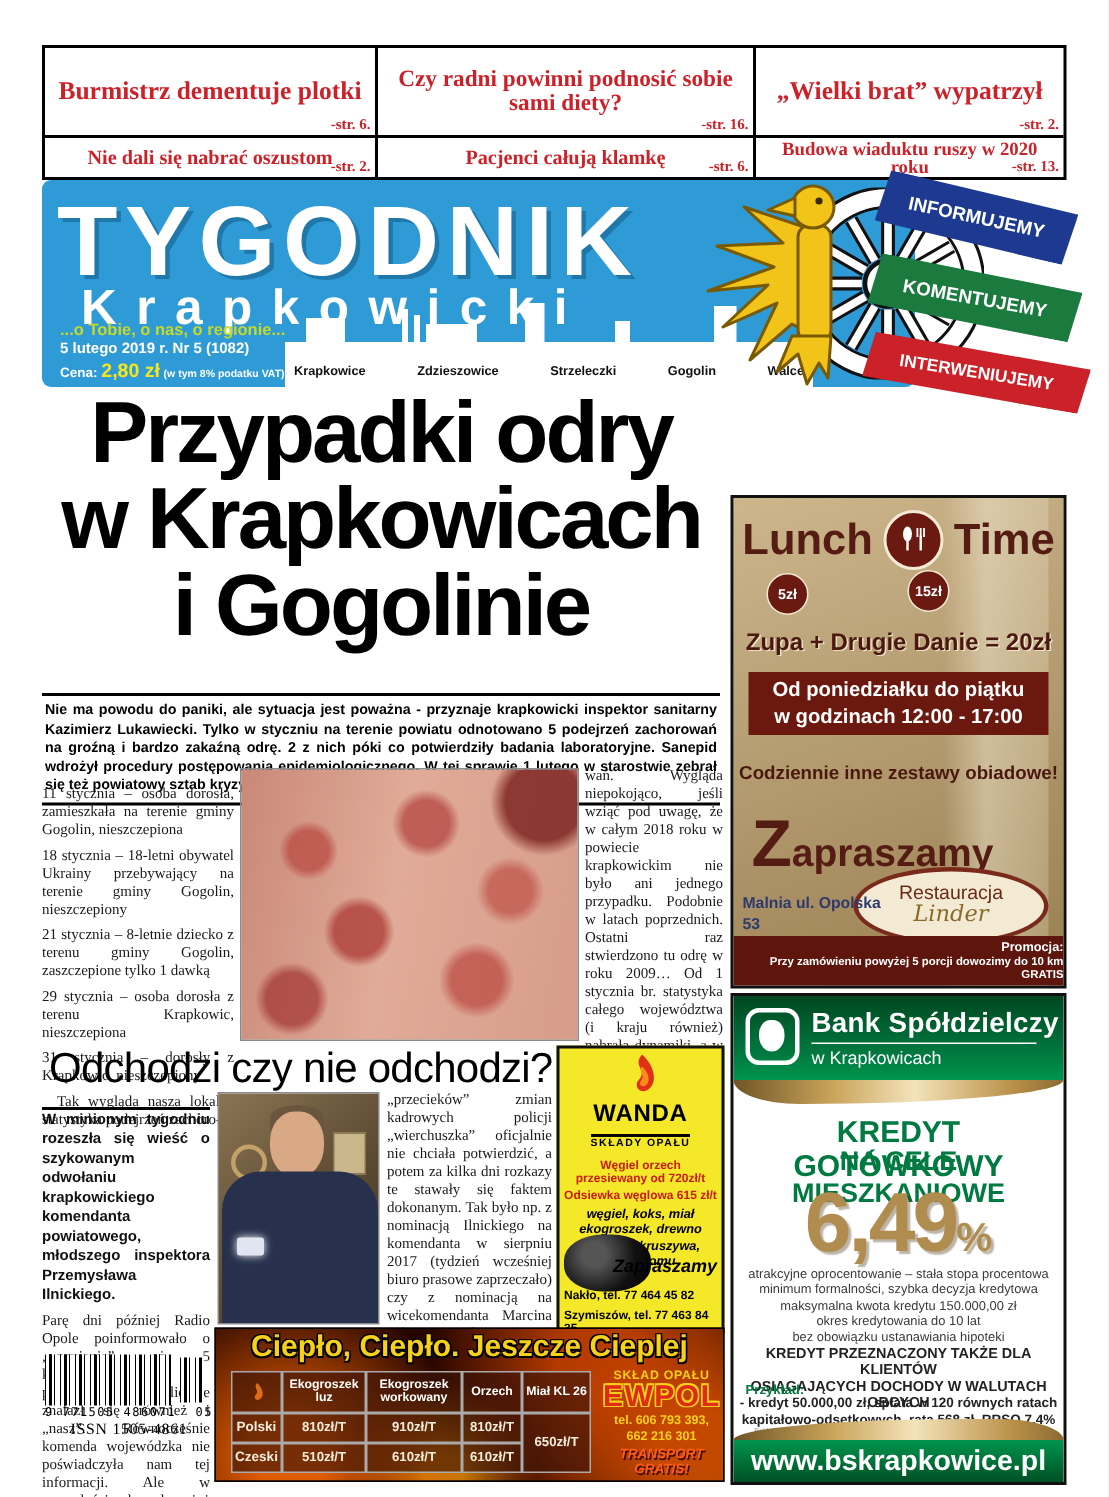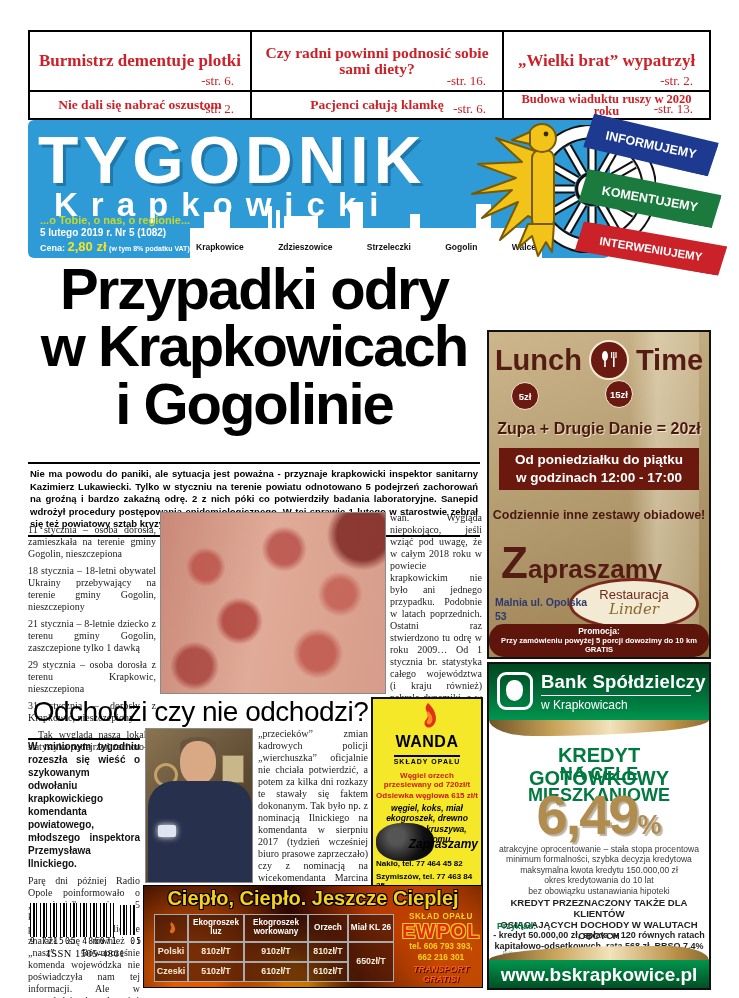--- a/index.html
+++ b/index.html
@@ -12,22 +12,22 @@
   .t-row.r1{height:58px;border-bottom:2px solid #000;}
   .t-row.r2{height:26px;}
   .t-cell{position:relative;display:flex;align-items:center;justify-content:center;
           border-right:2px solid #000;box-sizing:border-box;}
   .t-cell:last-child{border-right:none;}
   .tw1{width:222px;} .tw2{width:252px;} .tw3{flex:1;}
   .t-title{font-family:"Liberation Serif",serif;font-weight:700;color:#cc2128;
            text-align:center;line-height:1.05;padding:0 6px;}
   .r1 .t-title{font-size:17px;} .r1 .tw2 .t-title{font-size:15.5px;}
   .r2 .t-title{font-size:13.5px;} .r2 .tw3 .t-title{font-size:12.5px;line-height:1.0;}
-  .t-ref{position:absolute;right:16px;bottom:1px;font-family:"Liberation Serif",serif;
-         font-weight:400;font-size:13px;color:#cc2128;}
+  .t-ref{position:absolute;right:3px;bottom:1px;font-family:"Liberation Serif",serif;
+         font-weight:700;font-size:10px;color:#cc2128;}
   
   .masthead{left:28px;top:120px;width:683px;height:140px;}
   .m-blue{position:absolute;left:0;top:0;width:582px;height:138px;background:#2e9bd6;border-radius:6px;}
   .m-title{position:absolute;left:10px;top:2px;font-size:66px;font-weight:800;color:#fff;
            letter-spacing:5px;text-shadow:3px 3px 0 rgba(15,75,115,.45);}
   .m-sub{position:absolute;left:26px;top:66px;font-size:33px;font-weight:700;color:#fff;letter-spacing:13px;}
   .m-tag{position:absolute;left:12px;top:94px;font-size:11px;font-weight:700;color:#c6d829;}
   .m-issue{position:absolute;left:12px;top:107px;font-size:10px;font-weight:700;color:#fff;}
   .m-price{position:absolute;left:12px;top:119px;font-size:9px;font-weight:700;color:#fff;}
   .m-price b{font-size:13px;color:#f5e51f;} .m-price i{font-style:normal;font-size:7px;}
@@ -100,21 +100,21 @@
   .lband{position:absolute;left:10px;top:116px;width:200px;background:#6b190f;color:#fff;text-align:center;
          font-size:13.5px;font-weight:800;line-height:1.35;padding:3px 0;}
   .ldaily{position:absolute;left:0;top:176px;width:100%;text-align:center;font-size:12.5px;font-weight:800;color:#4a180e;}
   .lzap{position:absolute;left:12px;top:206px;font-size:26px;font-weight:800;color:#541c12;}
   .lzap::first-letter{font-size:44px;}
   .loval{position:absolute;left:80px;top:246px;width:130px;height:52px;background:#f3ead3;border:3px solid #7a2a1a;
          border-radius:50%;text-align:center;box-sizing:border-box;padding-top:6px;}
   .loval .r1t{font-size:13px;color:#6b2a1a;}
   .loval .r2t{font-family:"DejaVu Serif",serif;font-style:italic;font-size:15px;color:#8a6a2a;margin-top:-2px;}
   .laddr{position:absolute;left:6px;top:264px;width:104px;font-size:10.5px;font-weight:800;color:#2e3a6e;line-height:1.3;}
-  .lpromo{position:absolute;left:0;bottom:0;width:100%;background:#5d150c;color:#fff;text-align:center;padding:2px 0 3px;border-radius:15px;}
+  .lpromo{position:absolute;left:0;bottom:0;width:100%;background:#5d150c;color:#fff;text-align:right;padding:2px 0 3px;}
   .lpromo .p1{font-size:8.5px;font-weight:800;} .lpromo .p2{font-size:7.6px;font-weight:700;}
   
   .bank{left:487px;top:662px;width:224px;height:328px;border:2px solid #111;box-sizing:border-box;background:#fff;overflow:hidden;}
   .bhead{position:absolute;left:0;top:0;width:100%;height:56px;background:linear-gradient(#00471f,#007a40 70%,#00954e);}
   .blogo{position:absolute;left:8px;top:8px;width:36px;height:38px;border:3px solid #fff;border-radius:9px;box-sizing:border-box;}
   .blogo i{position:absolute;left:6px;top:5px;width:17px;height:21px;background:#fff;border-radius:45% 45% 50% 50%;}
   .bname{position:absolute;left:52px;top:7px;font-size:18.5px;font-weight:800;color:#fff;letter-spacing:.2px;}
   .bloc{position:absolute;left:52px;top:31px;font-size:12px;color:#fff;border-top:1px solid #fff;padding-top:2px;width:150px;}
   .swoosh{position:absolute;left:0;width:100%;height:16px;
           background:linear-gradient(90deg,#6e5426,#caa45a 30%,#f3e3bb 55%,#b98f47 85%,#8a6a33);}

